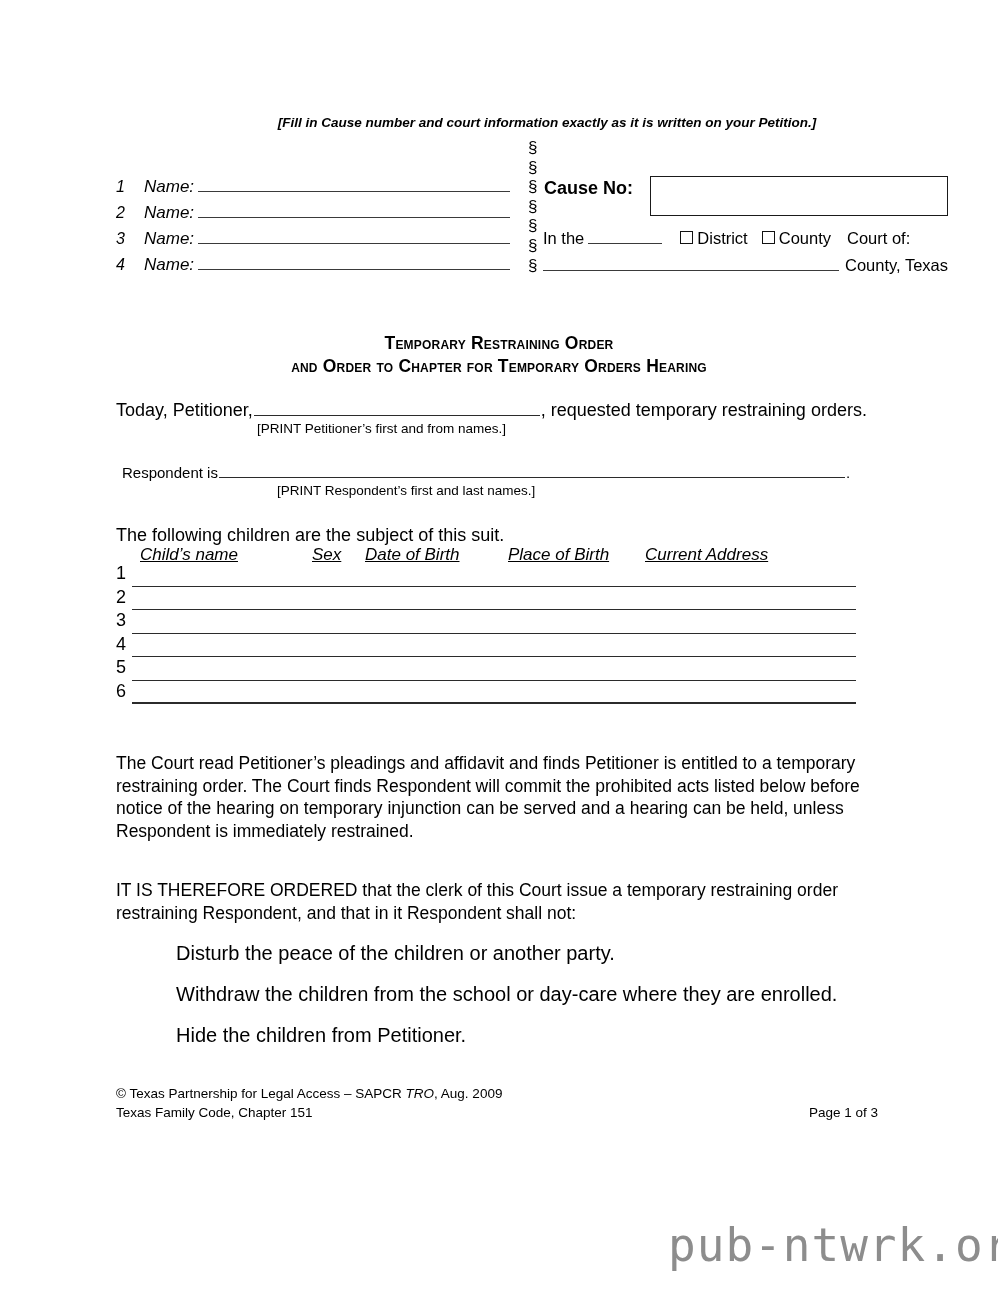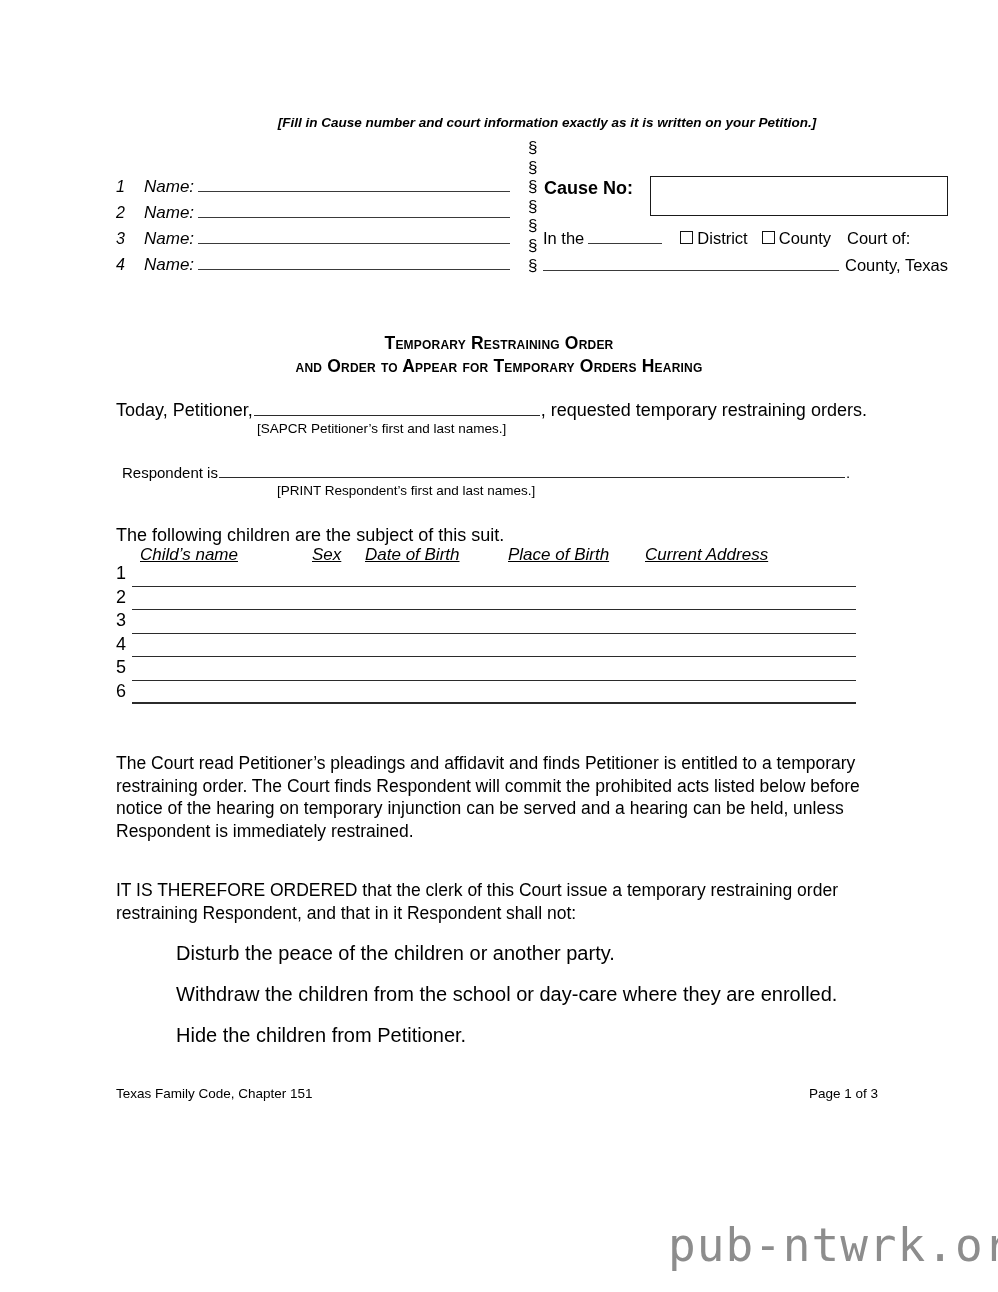--- a/index.html
+++ b/index.html
@@ -343,25 +343,25 @@
 
   <div class="cause-label">Cause No:</div>
   <div class="cause-box"></div>
 
   <div class="court-line"><span>In the</span><span class="sm-blank"></span><span class="cbox"></span><span>District</span><span class="cbox"></span><span>County</span><span style="display:inline-block;width:16px"></span><span>Court of:</span></div>
 
   <div class="county-line"><span class="lg-blank"></span><span>County, Texas</span></div>
 
   <div class="doc-title">
     <div>Temporary Restraining Order</div>
-    <div>and Order to Appear for Temporary Orders Hearing</div>
+    <div>and Order to Chapter for Temporary Orders Hearing</div>
   </div>
 
   <div class="petitioner-line"><span>Today, Petitioner,</span><span class="blank"></span><span>, requested temporary restraining orders.</span></div>
-  <div class="print-hint hint-pet">[SAPCR Petitioner’s first and last names.]</div>
+  <div class="print-hint hint-pet">[PRINT Petitioner’s first and from names.]</div>
 
   <div class="respondent-line"><span>Respondent is</span><span class="blank"></span><span>.</span></div>
   <div class="print-hint hint-res">[PRINT Respondent’s first and last names.]</div>
 
   <div class="children-intro">The following children are the subject of this suit.</div>
   <div class="children-head">
     <span class="ch-c0">Child’s name</span>
     <span class="ch-c1">Sex</span>
     <span class="ch-c2">Date of Birth</span>
     <span class="ch-c3">Place of Birth</span>
@@ -396,18 +396,19 @@
   </div>
 
   <div class="body-para para-2">IT IS THEREFORE ORDERED that the clerk of this Court issue a temporary restraining order restraining Respondent, and that in it Respondent shall not:</div>
   <div class="body-para para-1">The Court read Petitioner’s pleadings and affidavit and finds Petitioner is entitled to a temporary restraining order.  The Court finds Respondent will commit the prohibited acts listed below before notice of the hearing on temporary injunction can be served and a hearing can be held, unless Respondent is immediately restrained.</div>
 
   <div class="prohibit proh-1">Disturb the peace of the children or another party.</div>
   <div class="prohibit proh-3">Hide the children from Petitioner.</div>
   <div class="prohibit proh-2">Withdraw the children from the school or day-care where they are enrolled.</div>
 
   <div class="footer">
+    <div><span>© Texas Partnership for Legal Access – SAPCR </span><span style="font-style:italic">TRO</span><span>, Aug. 2009</span></div>
     <div class="fline2"><span>Texas Family Code, Chapter 151</span><span class="pageno">Page 1 of 3</span></div>
   </div>
 
   <div class="watermark">pub-ntwrk.org</div>
 
 </div>
 
 </body></html>

